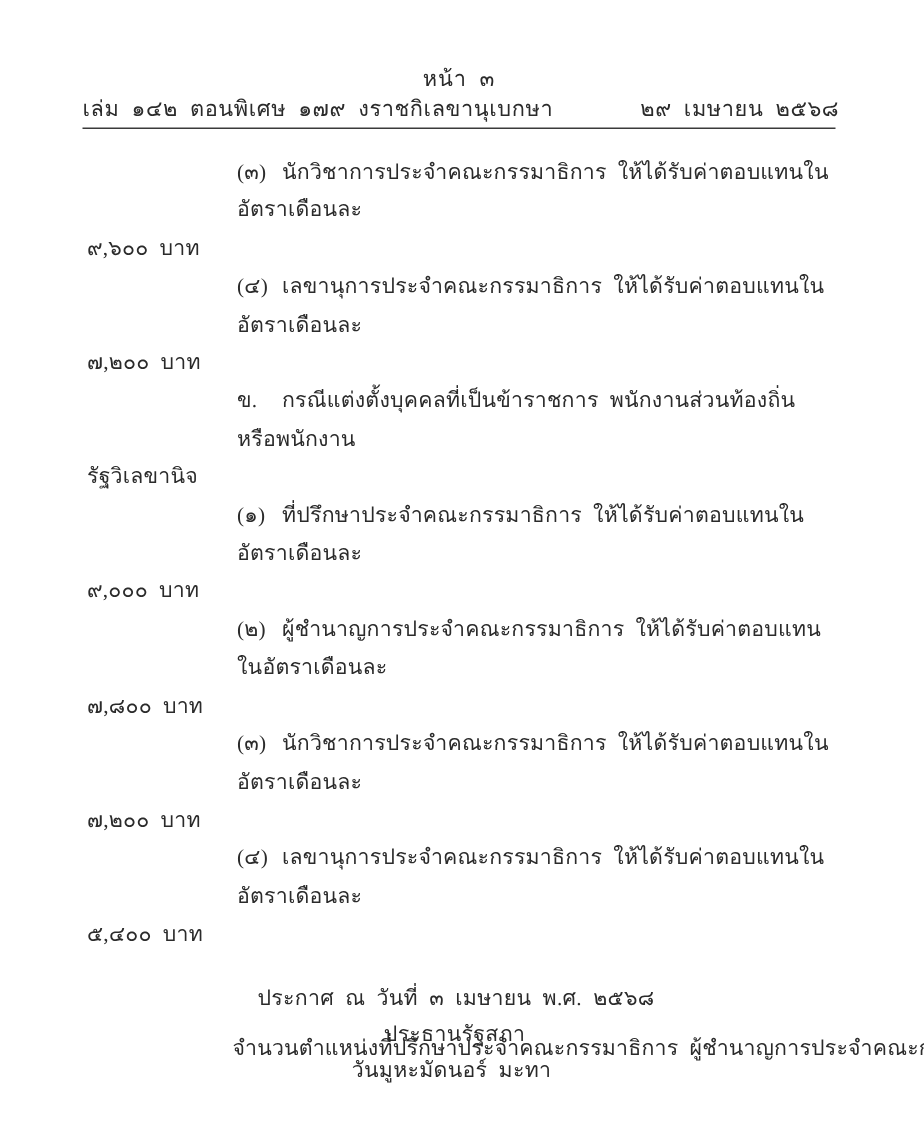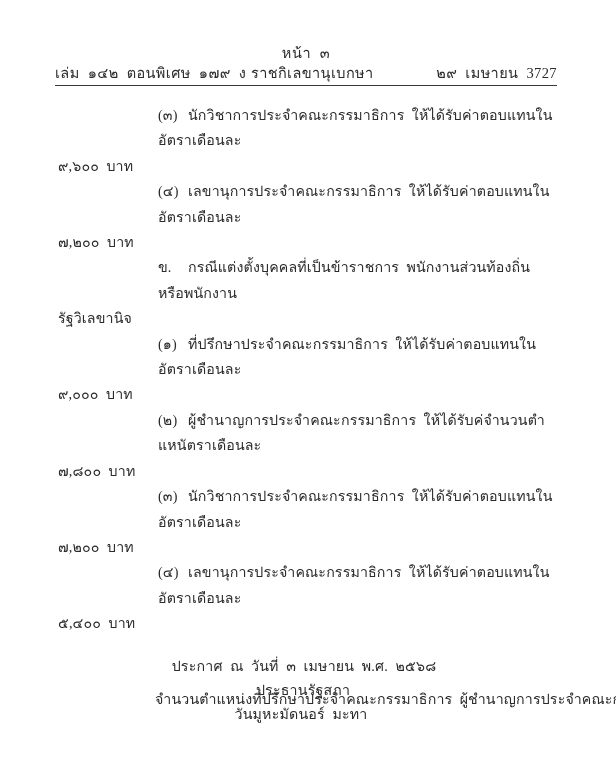--- a/index.html
+++ b/index.html
@@ -140,21 +140,21 @@
 <body>
 
 <div class="page">
 
   <div class="masthead">
     <div class="masthead-pageline">หน้า  ๓</div>
 
     <div class="masthead-row">
       <div class="masthead-left">เล่ม  ๑๔๒  ตอนพิเศษ  ๑๗๙  ง</div>
       <div class="masthead-center">ราชกิเลขานุเบกษา</div>
-      <div class="masthead-right">๒๙  เมษายน  3727</div>
+      <div class="masthead-right">๒๙  เมษายน  ๒๕๖๘</div>
     </div>
 
     <div class="masthead-rule"></div>
   </div>
 
   <div class="body">
 
     <div class="clause">
       <div class="clause-line"><span class="clause-marker">(๓)</span><span>นักวิชาการประจำคณะกรรมาธิการ  ให้ได้รับค่าตอบแทนในอัตราเดือนละ</span></div>
       <div class="clause-amount">๙,๖๐๐  บาท</div>
@@ -169,21 +169,21 @@
       <div class="section-head"><span class="clause-marker">ข.</span><span>กรณีแต่งตั้งบุคคลที่เป็นข้าราชการ  พนักงานส่วนท้องถิ่น  หรือพนักงาน</span></div>
       <div class="section-head-cont">รัฐวิเลขานิจ</div>
     </div>
 
     <div class="clause">
       <div class="clause-line"><span class="clause-marker">(๑)</span><span>ที่ปรึกษาประจำคณะกรรมาธิการ  ให้ได้รับค่าตอบแทนในอัตราเดือนละ</span></div>
       <div class="clause-amount">๙,๐๐๐  บาท</div>
     </div>
 
     <div class="clause">
-      <div class="clause-line"><span class="clause-marker">(๒)</span><span>ผู้ชำนาญการประจำคณะกรรมาธิการ  ให้ได้รับค่จำนวนตำแหนัตราเดือนละ</span></div>
+      <div class="clause-line"><span class="clause-marker">(๒)</span><span>ผู้ชำนาญการประจำคณะกรรมาธิการ  ให้ได้รับค่าตอบแทนในอัตราเดือนละ</span></div>
       <div class="clause-amount">๗,๘๐๐  บาท</div>
     </div>
 
     <div class="clause">
       <div class="clause-line"><span class="clause-marker">(๓)</span><span>นักวิชาการประจำคณะกรรมาธิการ  ให้ได้รับค่าตอบแทนในอัตราเดือนละ</span></div>
       <div class="clause-amount">๗,๒๐๐  บาท</div>
     </div>
 
     <div class="clause">
       <div class="clause-line"><span class="clause-marker">(๔)</span><span>เลขานุการประจำคณะกรรมาธิการ  ให้ได้รับค่าตอบแทนในอัตราเดือนละ</span></div>

